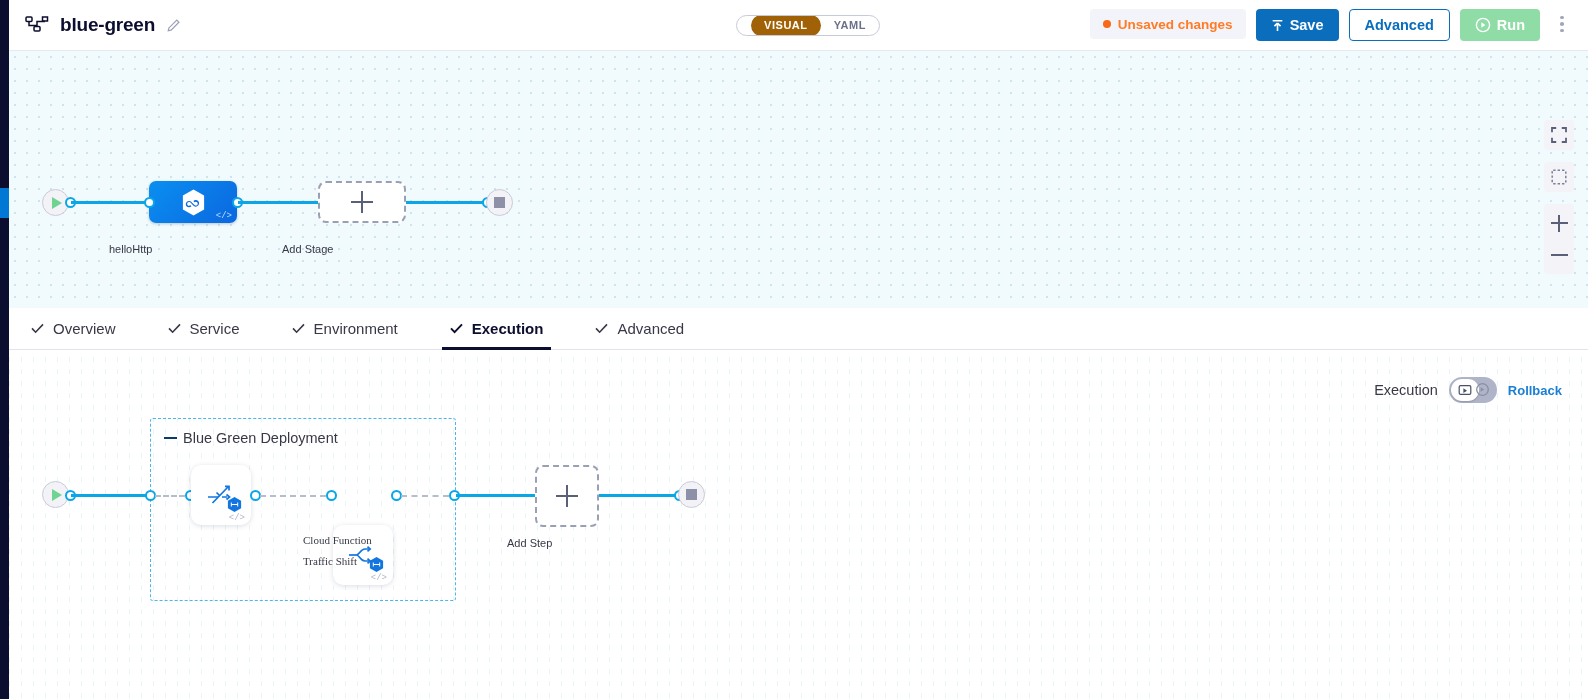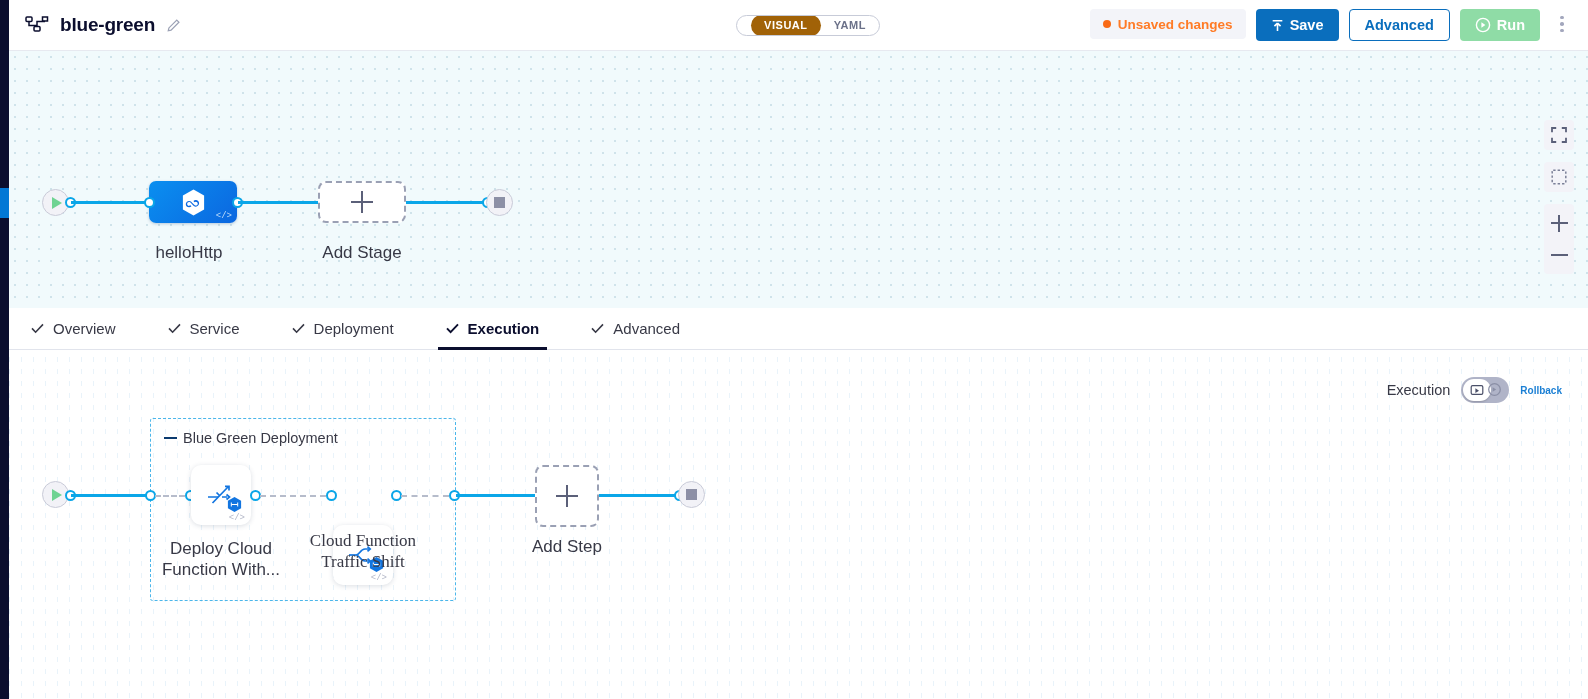--- a/index.html
+++ b/index.html
@@ -149,21 +149,21 @@
     background: linear-gradient(135deg, #0a8ff0 0%, #0b67e0 100%);
     display: flex; align-items: center; justify-content: center;
     position: relative; box-shadow: 0 1px 3px rgba(10,60,120,.25);
   }
   .hex-icon { width: 27px; height: 29px; display: block; }
   .code-badge {
     position: absolute; right: 5px; bottom: 2px;
     font-size: 9px; color: #bcdcfa; font-family: "Liberation Mono", monospace;
   }
   .node-label {
-    position: absolute; text-align: center; font-size: 17px;
+    position: absolute; text-align: left; font-size: 11px;
     color: #383946; white-space: nowrap;
   }
 
   .add-box {
     width: 88px; height: 42px; border-radius: 8px; background: #fff;
     border: 2px dashed #9aa0b4; display: flex; align-items: center;
     justify-content: center; cursor: pointer;
   }
   .add-box.sq { width: 64px; height: 62px; }
   .plus-g {
@@ -234,21 +234,21 @@
   }
   .exec-knob {
     position: absolute; left: 2px; top: 2px; width: 28px; height: 22px;
     background: #fff; border-radius: 11px; box-shadow: 0 1px 2px rgba(0,0,0,.18);
     display: flex; align-items: center; justify-content: center;
   }
   .exec-toggle .ic-right {
     position: absolute; right: 7px; top: 5px; width: 15px; height: 15px;
     color: #8a8fa6;
   }
-  .rollback { font-size: 10px; color: #1a7fd4; font-weight: bold; cursor: pointer; }
+  .rollback { font-size: 13px; color: #1a7fd4; font-weight: bold; cursor: pointer; }
 </style>
 </head>
 <body>
 
 <div class="app">
 
   <div class="left-rail">
     <div class="left-rail-accent"></div>
   </div>
 
@@ -378,21 +378,21 @@
       <svg class="chk" viewBox="0 0 13 11" fill="none" stroke="#383946" stroke-width="1.6">
           <path d="M1 5.4l3.6 3.8L12 1.4"></path>
         </svg>
       <span>Service</span>
     </div>
 
     <div class="tab">
       <svg class="chk" viewBox="0 0 13 11" fill="none" stroke="#383946" stroke-width="1.6">
           <path d="M1 5.4l3.6 3.8L12 1.4"></path>
         </svg>
-      <span>Deployment</span>
+      <span>Environment</span>
     </div>
 
     <div class="tab active">
       <svg class="chk" viewBox="0 0 13 11" fill="none" stroke="#0b0e2e" stroke-width="1.9">
           <path d="M1 5.4l3.6 3.8L12 1.4"></path>
         </svg>
       <span>Execution</span>
     </div>
 
     <div class="tab">
@@ -446,24 +446,20 @@
         <path d="M8.5 23L24 7M21 6.4h4v4"></path>
         <path d="M12.5 12.5l3 3"></path>
       </svg>
       <svg class="hex-badge" viewBox="0 0 17 17">
         <path d="M8.5 .9l6.6 3.8v7.6L8.5 16.1 1.9 12.3V4.7z" fill="#1275e0"></path>
         <path d="M5.3 8.5h6.4M5.3 6.5v4M11.7 6.5v4" stroke="#fff" stroke-width="1"></path>
       </svg>
       <span class="code-badge">&lt;/&gt;</span>
     </div>
     <div class="node-abs port" style="left:241px; top:140px;"></div>
-    <div class="node-label" style="left:152px; top:188px; width:120px; line-height:21px;">
-      <div>Deploy Cloud</div>
-      <div>Function With...</div>
-    </div>
 
     <div class="node-abs edge-dashed" style="left:251px; top:145px; width:66px;"></div>
     <div class="node-abs port" style="left:317px; top:140px;"></div>
 
     <div class="node-abs step-node" style="left:324px; top:115px;">
       <svg class="step-icon" viewBox="0 0 34 30" fill="none" stroke="#1275e0" stroke-width="1.7">
         <path d="M3 15h7"></path>
         <path d="M10 15c4 0 4-6 9-6h5M10 15c4 0 4 6 9 6h5"></path>
         <path d="M21.5 6.6L24.2 9l-2.7 2.4M21.5 18.6L24.2 21l-2.7 2.4"></path>
       </svg>

